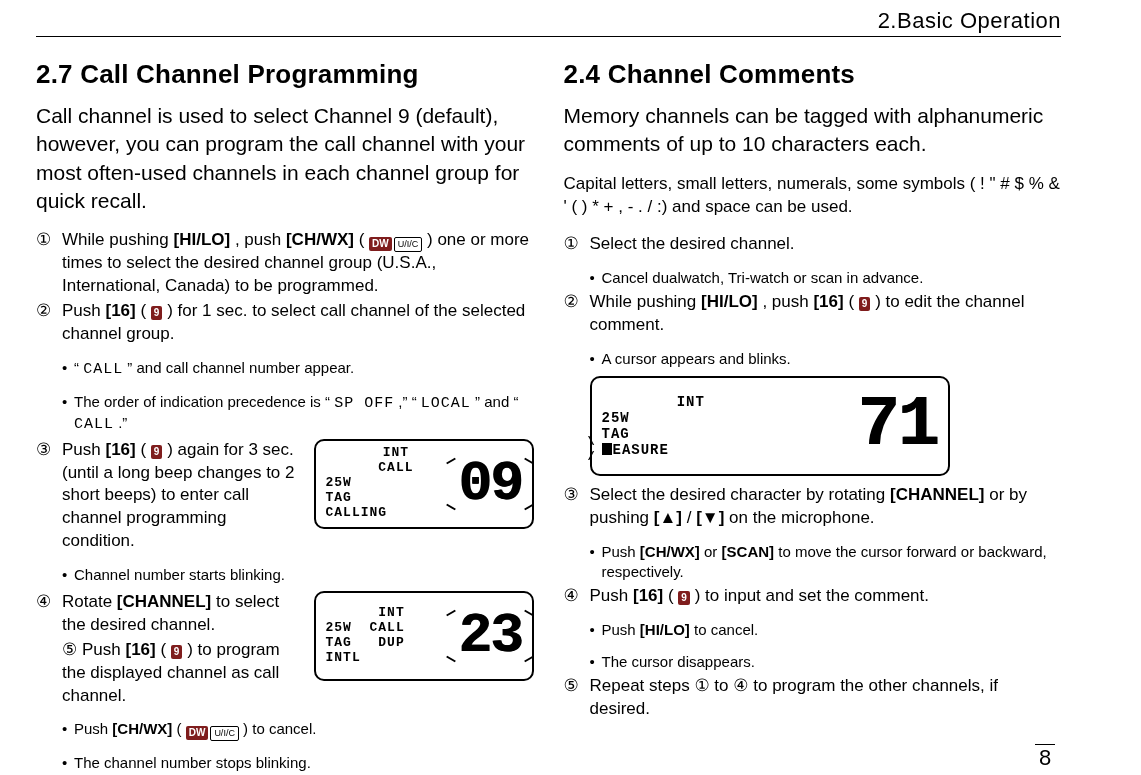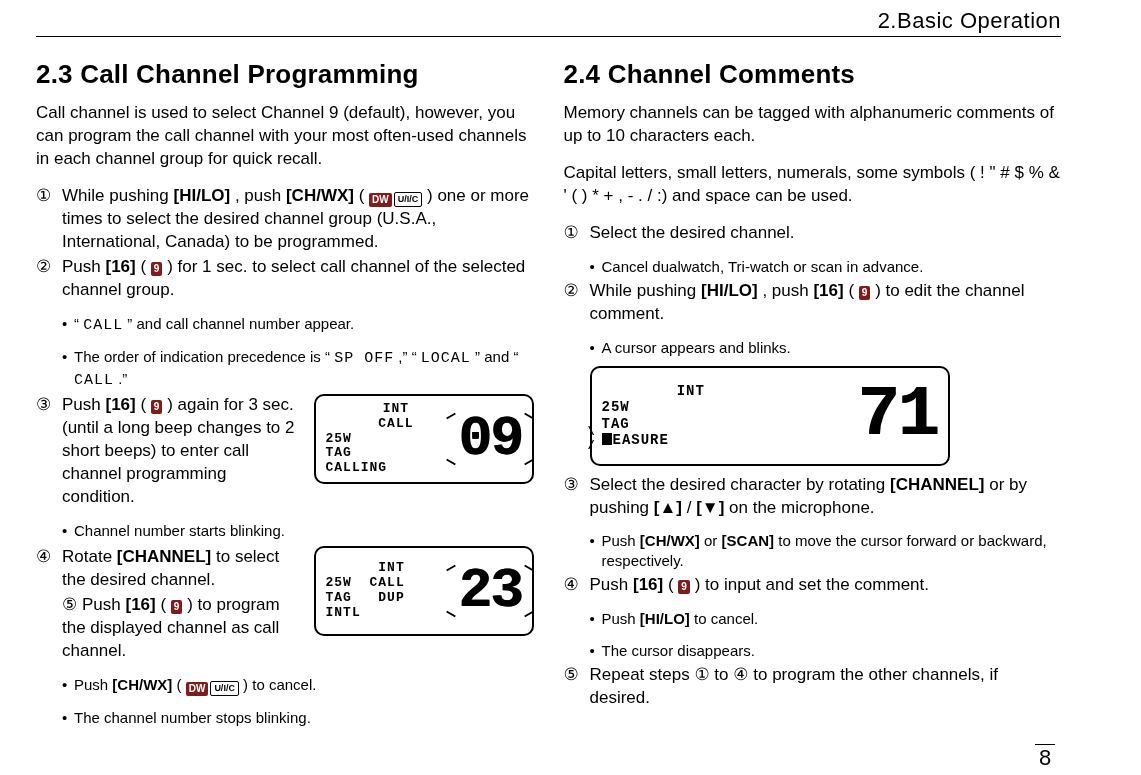--- a/index.html
+++ b/index.html
@@ -31,21 +31,21 @@
   .col {
     width: 520px;
   }
   h2.section {
     font-size: 26px;
     font-weight: bold;
     margin: 0 0 12px 0;
     letter-spacing: 0.2px;
   }
   .lead {
-    font-size: 17px;
+    font-size: 21px;
     line-height: 1.35;
     margin: 0 0 14px 0;
   }
   .plain {
     font-size: 17px;
     line-height: 1.35;
     margin: 0 0 14px 0;
   }
   ol.steps {
     list-style: none;
@@ -105,21 +105,21 @@
     font-family: Arial, sans-serif;
   }
   .keycap-outline {
     display: inline-block;
     border: 1px solid #000;
     color: #000;
     font-size: 9px;
     line-height: 1;
     padding: 2px 3px;
     border-radius: 2px;
-    font-weight: bold;
+    font-weight: normal;
     font-family: Arial, sans-serif;
     background:#fff;
   }
   .lcd-mono {
     font-family: "Courier New", monospace;
     letter-spacing: 1px;
   }
   .block-wrap {
     display: flex;
     align-items: flex-start;
@@ -208,21 +208,21 @@
 </style>
 </head>
 <body>
 
 <div class="page">
   <div class="chapter">2.Basic Operation</div>
 
   <div class="columns">
 
     <div class="col">
-      <h2 class="section">2.3 Call Channel Programming</h2>
+      <h2 class="section">2.7 Call Channel Programming</h2>
       <p class="lead">Call channel is used to select Channel 9 (default), however, you can program the call channel with your most often-used channels in each channel group for quick recall.</p>
 
       <ol class="steps">
         <li>
           <span class="marker">①</span>
           <span>While pushing </span>
           <span class="key">[HI/LO]</span>
           <span>, push </span>
           <span class="key">[CH/WX]</span>
           <span>(</span>

